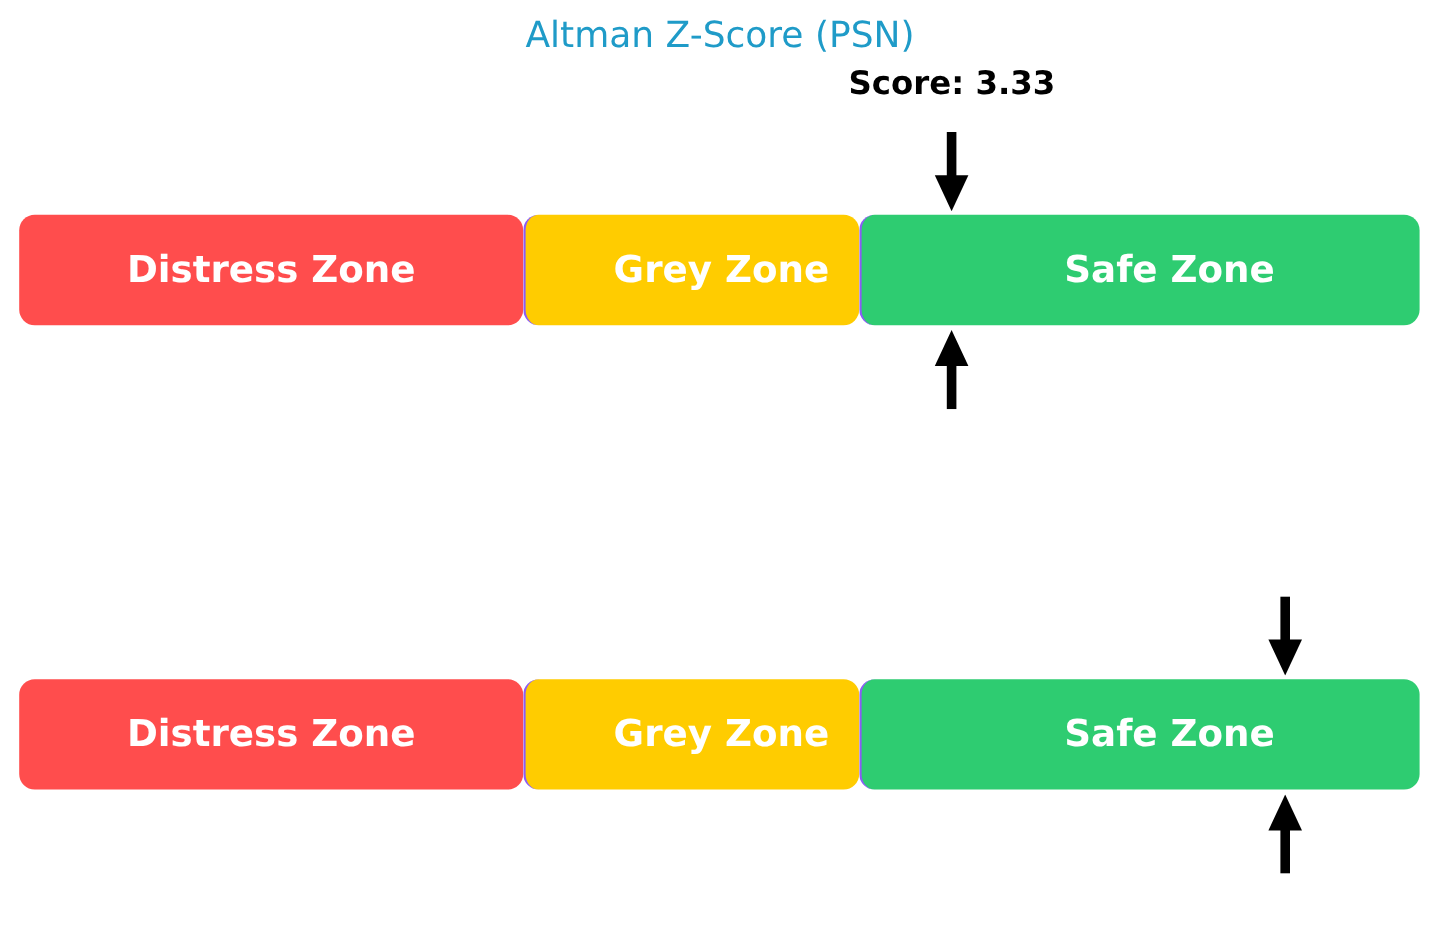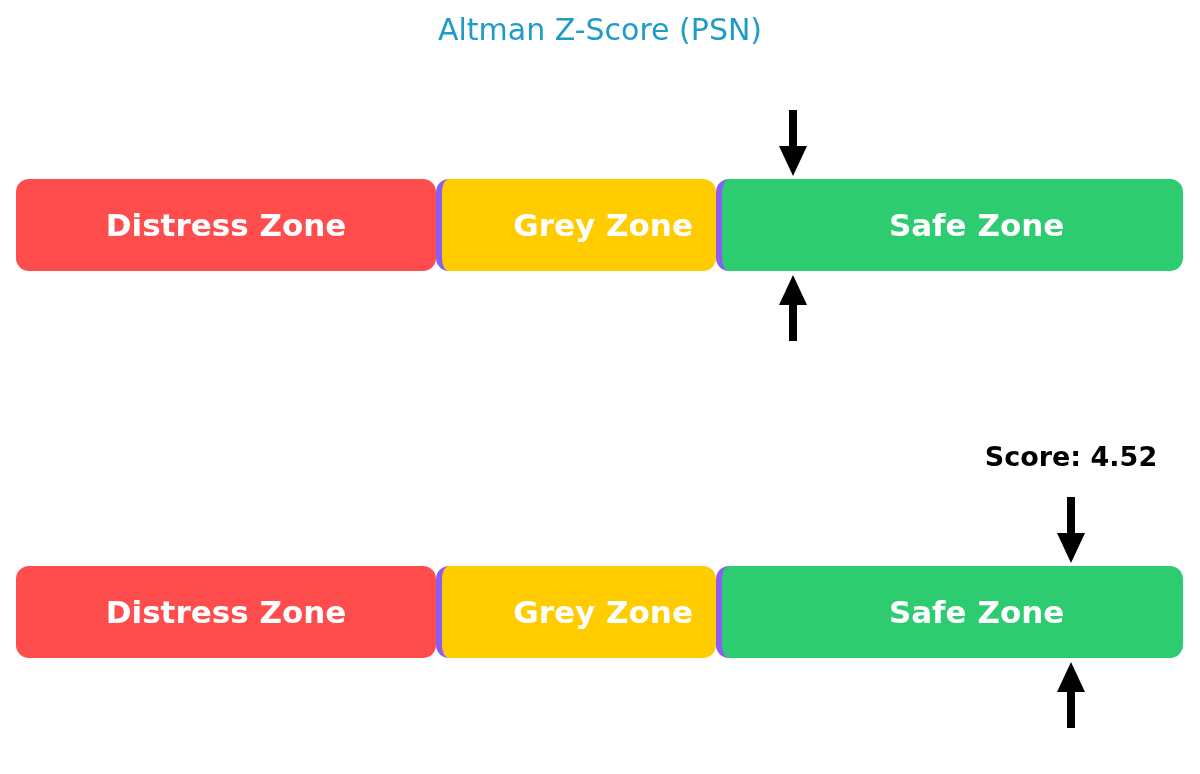--- a/index.html
+++ b/index.html
@@ -56,37 +56,38 @@
       display: flex;
       align-items: center;
       justify-content: center;
       color: #ffffff;
       font-weight: bold;
       font-size: 31px;
       box-sizing: border-box;
       border-radius: 13px;
     }
     .zone + .zone {
-      border-left: 6px solid #8b5cf6;
+      border-left: 2px solid #8b5cf6;
       padding-left: 48px;
     }
     .arrow {
       position: absolute;
       width: 30px;
       transform: translateX(-50%);
     }
     .arrow svg { display: block; }
     .arrow-down { top: 110px; }
     .arrow-up { top: 275px; }
   </style>
 </head>
 <body>
 
 <div class="gauge" style="top:0px;">
   <div class="gauge-title">Altman Z-Score (PSN)</div>
+  <div class="score-label" style="left: 793.222px;">Score: 3.33</div>
   <div class="arrow arrow-down" style="left: 793.222px;">
     <svg width="30" height="66" viewBox="0 0 30 66">
         <rect x="11" y="0" width="8" height="38" fill="#000"></rect>
         <polygon points="1,36 29,36 15,66" fill="#000"></polygon>
       </svg>
   </div>
   <div class="bar">
     <div class="zone" style="left: 0px; width: 420.12px; background: rgb(255, 77, 77);">
         <span>Distress Zone</span>
       </div>
@@ -99,21 +100,20 @@
   </div>
   <div class="arrow arrow-up" style="left: 793.222px;">
     <svg width="30" height="66" viewBox="0 0 30 66">
         <polygon points="15,0 29,30 1,30" fill="#000"></polygon>
         <rect x="11" y="28" width="8" height="38" fill="#000"></rect>
       </svg>
   </div>
 </div>
 
 <div class="gauge" style="top:387px;">
-  <div class="score-label" style="left: 1070.97px;">Score: 4.52</div>
   <div class="arrow arrow-down" style="left: 1070.97px;">
     <svg width="30" height="66" viewBox="0 0 30 66">
         <rect x="11" y="0" width="8" height="38" fill="#000"></rect>
         <polygon points="1,36 29,36 15,66" fill="#000"></polygon>
       </svg>
   </div>
   <div class="bar">
     <div class="zone" style="left: 0px; width: 420.12px; background: rgb(255, 77, 77);">
         <span>Distress Zone</span>
       </div>

